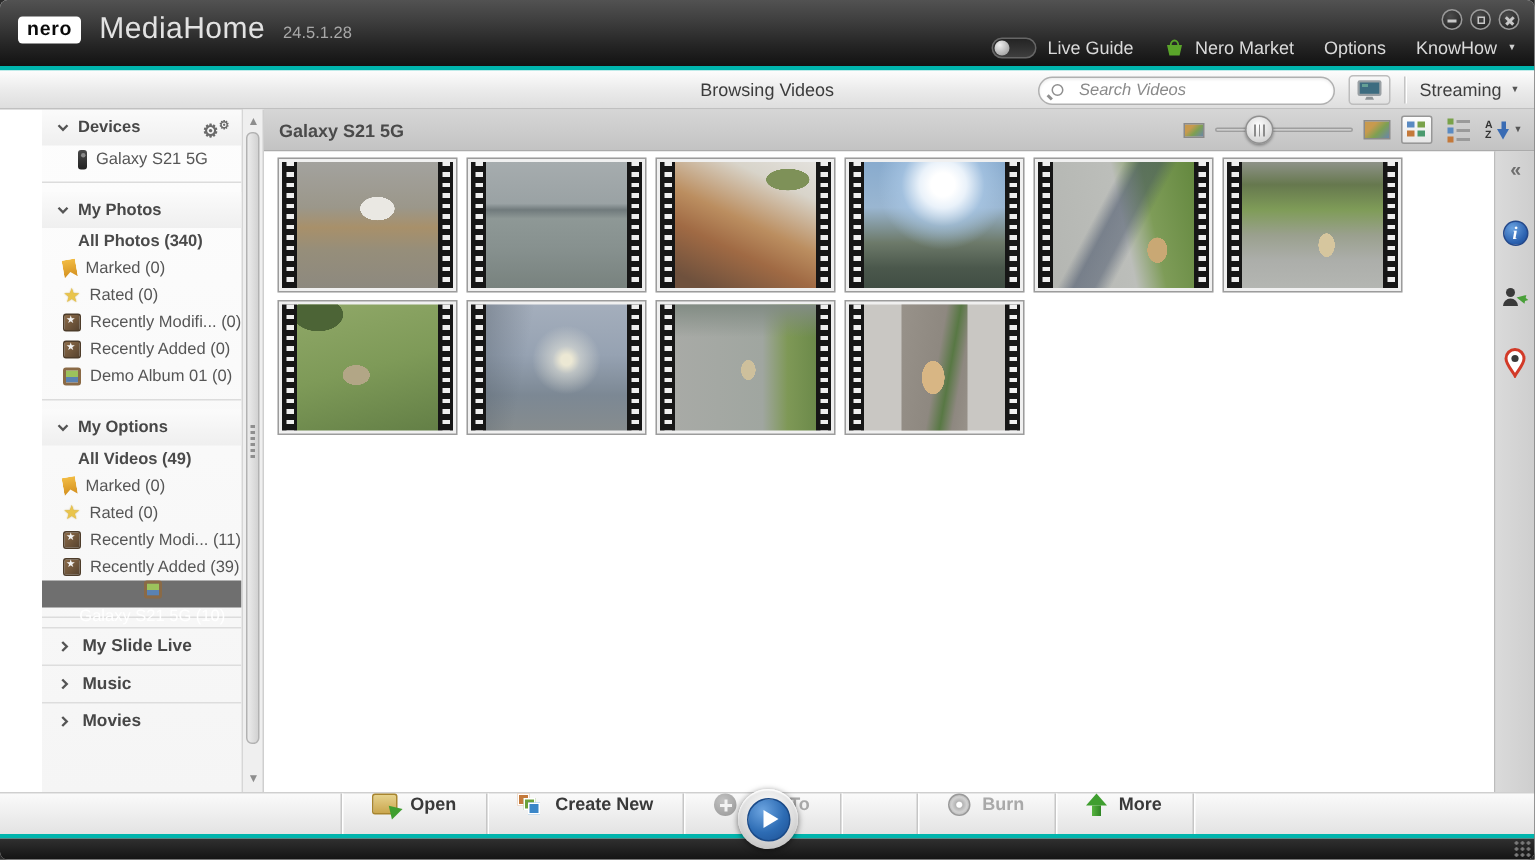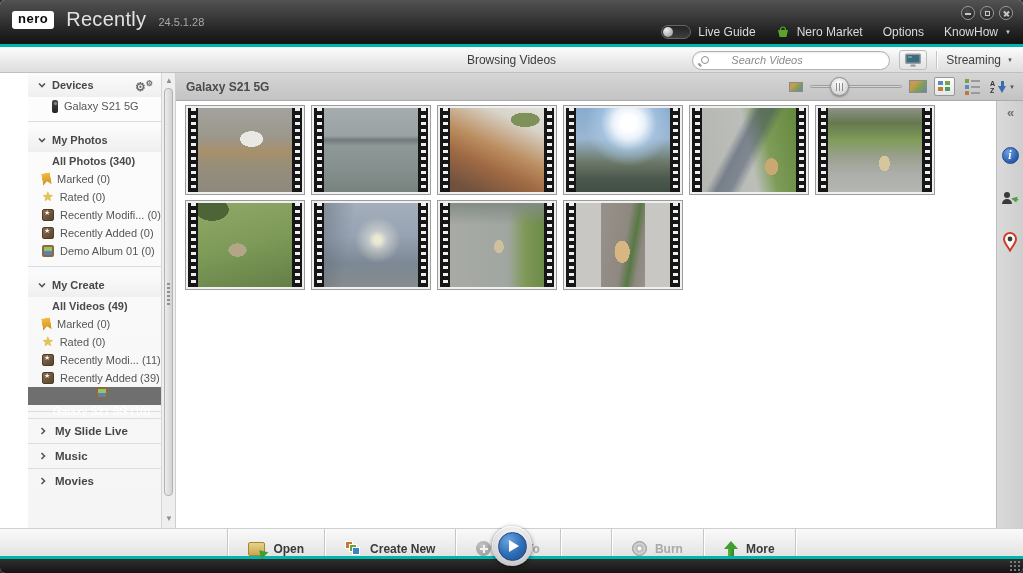--- a/index.html
+++ b/index.html
@@ -32,21 +32,21 @@
   .caret.light{color:#cfcfcf;}
   .caret.dark{color:#555;}
   
   .accent{height:3px;background:#00b5ad;}
   
   .toolbar{height:26px;background:linear-gradient(180deg,#fdfdfd,#eaeaea 55%,#dedede);
     border-bottom:1px solid #c0c0c0;position:relative;}
   .view-title{position:absolute;left:0;right:0;top:6px;text-align:center;font-size:12px;color:#3c3c3c;}
   .toolbar-right{position:absolute;right:6px;top:3px;display:flex;align-items:center;gap:9px;}
   .search-pill{width:198px;height:19px;border:1px solid #b0b0b0;border-radius:10px;background:#fff;
-    display:flex;align-items:center;padding:0 8px;gap:22px;box-shadow:inset 0 1px 2px rgba(0,0,0,.08);}
+    display:flex;align-items:center;padding:0 8px;gap:10px;box-shadow:inset 0 1px 2px rgba(0,0,0,.08);}
   .mag{width:8px;height:8px;border:1.5px solid #8f8f8f;border-radius:50%;position:relative;flex:none;}
   .mag::after{content:"";position:absolute;width:4px;height:1.5px;background:#8f8f8f;left:-4px;top:7px;transform:rotate(45deg);}
   .search-pill input{border:none;outline:none;flex:1;font-size:11px;font-style:italic;color:#555;
     font-family:"Liberation Sans",sans-serif;background:transparent;}
   .search-pill input::placeholder{color:#8a8a8a;}
   .monitor-btn{width:28px;height:20px;border:1px solid #bdbdbd;border-radius:3px;
     background:linear-gradient(#f8f8f8,#e2e2e2);display:flex;align-items:center;justify-content:center;cursor:pointer;}
   .v-sep{width:1px;height:18px;background:#c4c4c4;box-shadow:1px 0 0 #fff;}
   .streaming{display:flex;align-items:center;gap:6px;font-size:12px;color:#3f3f3f;cursor:pointer;padding-right:4px;}
   
@@ -153,21 +153,21 @@
     linear-gradient(180deg,#828c84 0%,rgba(0,0,0,0) 26%),
     linear-gradient(90deg,#a8aaa6 0%,#a0a6a0 62%,#7e9856 80%,#6c8a4a 100%);}
   .t10 .img{background:#c9c7c3;display:flex;justify-content:center;}
   .t10 .portrait{width:44px;height:100%;
     background:radial-gradient(ellipse 13px 19px at 48% 58%,#d8b684 58%,rgba(0,0,0,0) 59%),
     linear-gradient(100deg,#98928a 0%,#8e8880 52%,#587844 68%,#8e8880 82%,#98928a 100%);}
   
   .bottom-toolbar{height:28px;background:linear-gradient(180deg,#fafafa,#e3e3e3);border-top:1px solid #cfcfcf;
     display:flex;justify-content:center;align-items:stretch;position:relative;}
   .tb-sep{width:1px;background:#c6c6c6;box-shadow:1px 0 0 #fff;}
-  .tb-btn{display:flex;align-items:flex-end;gap:8px;padding:0 20px;font-size:12px;font-weight:bold;color:#393939;cursor:pointer;}
+  .tb-btn{display:flex;align-items:flex-start;gap:8px;padding:0 20px;font-size:12px;font-weight:bold;color:#393939;cursor:pointer;}
   .tb-btn.disabled{color:#a9a9a9;cursor:default;}
   .play-spacer{width:50px;}
   .folder-icon{width:17px;height:14px;border-radius:2px;border:1px solid #a8852e;
     background:linear-gradient(#e6d28c,#caa64e);position:relative;flex:none;}
   .folder-icon::after{content:"";position:absolute;right:-3px;bottom:-2px;width:0;height:0;
     border-left:5px solid transparent;border-right:5px solid transparent;border-top:8px solid #3f9e2f;transform:rotate(135deg);}
   .createnew-icon{width:17px;height:15px;position:relative;flex:none;}
   .createnew-icon i{position:absolute;width:8px;height:8px;border:1px solid #fff;}
   .cn1{left:0;top:0;background:#c4793a;}
   .cn2{left:4px;top:3px;background:#6aa23a;}
@@ -198,21 +198,21 @@
     background-image:radial-gradient(#7a7a7a 1px,rgba(0,0,0,0) 1.3px);background-size:4px 4px;}
 </style>
 </head>
 <body>
 
 <div class="window">
 
   <div class="titlebar">
     <div class="brand">
       <span class="nero-logo">nero</span>
-      <span class="app-title">Recently</span>
+      <span class="app-title">MediaHome</span>
       <span class="version">24.5.1.28</span>
     </div>
     <div class="win-controls">
       <div class="win-btn btn-min">
           <i></i>
         </div>
       <div class="win-btn btn-max">
           <i></i>
         </div>
       <div class="win-btn btn-close">
@@ -316,21 +316,21 @@
       <div class="item">
         <span class="album-icon"></span>
         <span>Demo Album 01 (0)</span>
       </div>
       <div class="sec-sep"></div>
 
       <div class="sec-header">
         <svg width="8" height="8" viewBox="0 0 8 8">
             <path d="M1 2.5 L4 5.5 L7 2.5" fill="none" stroke="#555" stroke-width="1.6"></path>
           </svg>
-        <span>My Create</span>
+        <span>My Options</span>
       </div>
       <div class="item bold">
         <span>All Videos (49)</span>
       </div>
       <div class="item">
         <span class="bookmark-icon"></span>
         <span>Marked (0)</span>
       </div>
       <div class="item">
         <span class="star-icon">★</span>

